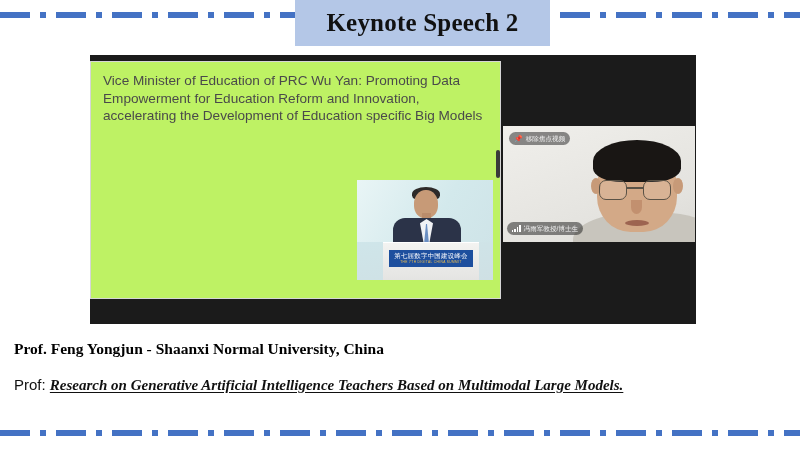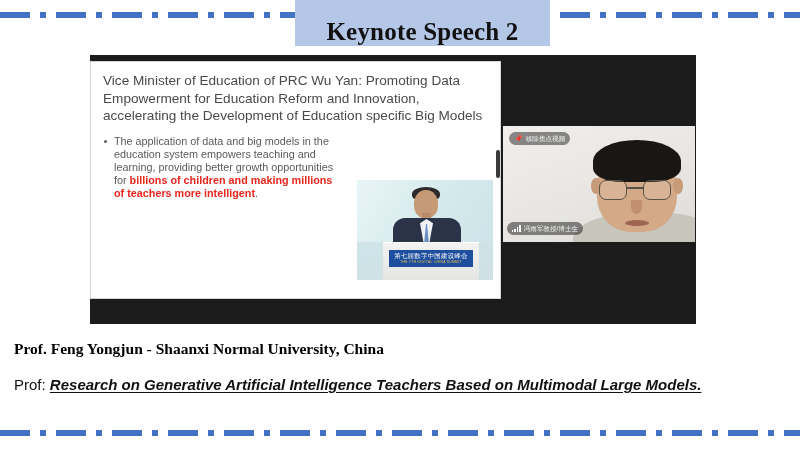--- a/index.html
+++ b/index.html
@@ -37,21 +37,21 @@
 
   
   #title-badge {
     position: absolute;
     left: 295px;
     top: 0px;
     width: 255px;
     height: 46px;
     background: #b4c7e7;
     display: flex;
-    align-items: flex-end;
+    align-items: center;
     justify-content: center;
   }
   #title-badge .badge-text {
     font-family: "Liberation Serif", serif;
     font-weight: bold;
     font-size: 25px;
     color: #111111;
     letter-spacing: 0.2px;
     white-space: nowrap;
   }
@@ -66,21 +66,21 @@
     background: #1b1b1b;
   }
 
   
   #presentation-slide {
     position: absolute;
     left: 0px;
     top: 6px;
     width: 411px;
     height: 238px;
-    background: #ffffff;
+    background: #bef264;
     border: 1px solid #d6d6d6;
     padding: 10px 16px 0 12px;
     overflow: hidden;
   }
 
   #slide-heading {
     font-family: "Liberation Sans", sans-serif;
     font-size: 13.6px;
     line-height: 17.5px;
     color: #4a4a4a;
@@ -292,21 +292,21 @@
   #talk-title-line {
     position: absolute;
     left: 14px;
     top: 376px;
     font-size: 15px;
     color: #111111;
     white-space: nowrap;
   }
   #talk-title-label { font-family: "Liberation Sans", sans-serif; }
   #talk-title-text {
-    font-family: Liberation Sans, sans-serif;
+    font-family: Liberation Serif, serif;
     font-style: italic;
     font-weight: 600;
     text-decoration: underline;
     text-underline-offset: 2px;
   }
 </style>
 </head>
 <body>
 
 <div id="slide-frame">
@@ -317,23 +317,20 @@
     <span class="badge-text">Keynote Speech 2</span>
   </div>
 
   <div id="screenshare-stage">
 
     <div id="presentation-slide">
 
       <div id="slide-heading">Vice Minister of Education of PRC Wu Yan: Promoting Data Empowerment for Education Reform and Innovation, accelerating the Development of Education specific Big Models</div>
 
       <div id="slide-bullets">
-        <div class="slide-bullet">
-          <span>The application of data and big models in the education system empowers teaching and learning, providing better growth opportunities for </span><span class="hl">billions of children and making millions of teachers more intelligent</span><span>.</span>
-        </div>
       </div>
 
       <div id="podium-photo">
         <div id="podium-backdrop-sheen"></div>
         <div id="podium-mic-a"></div>
         <div id="podium-mic-b"></div>
         <div id="podium-person-hair"></div>
         <div id="podium-person-head"></div>
         <div id="podium-person-neck"></div>
         <div id="podium-person-body"></div>

